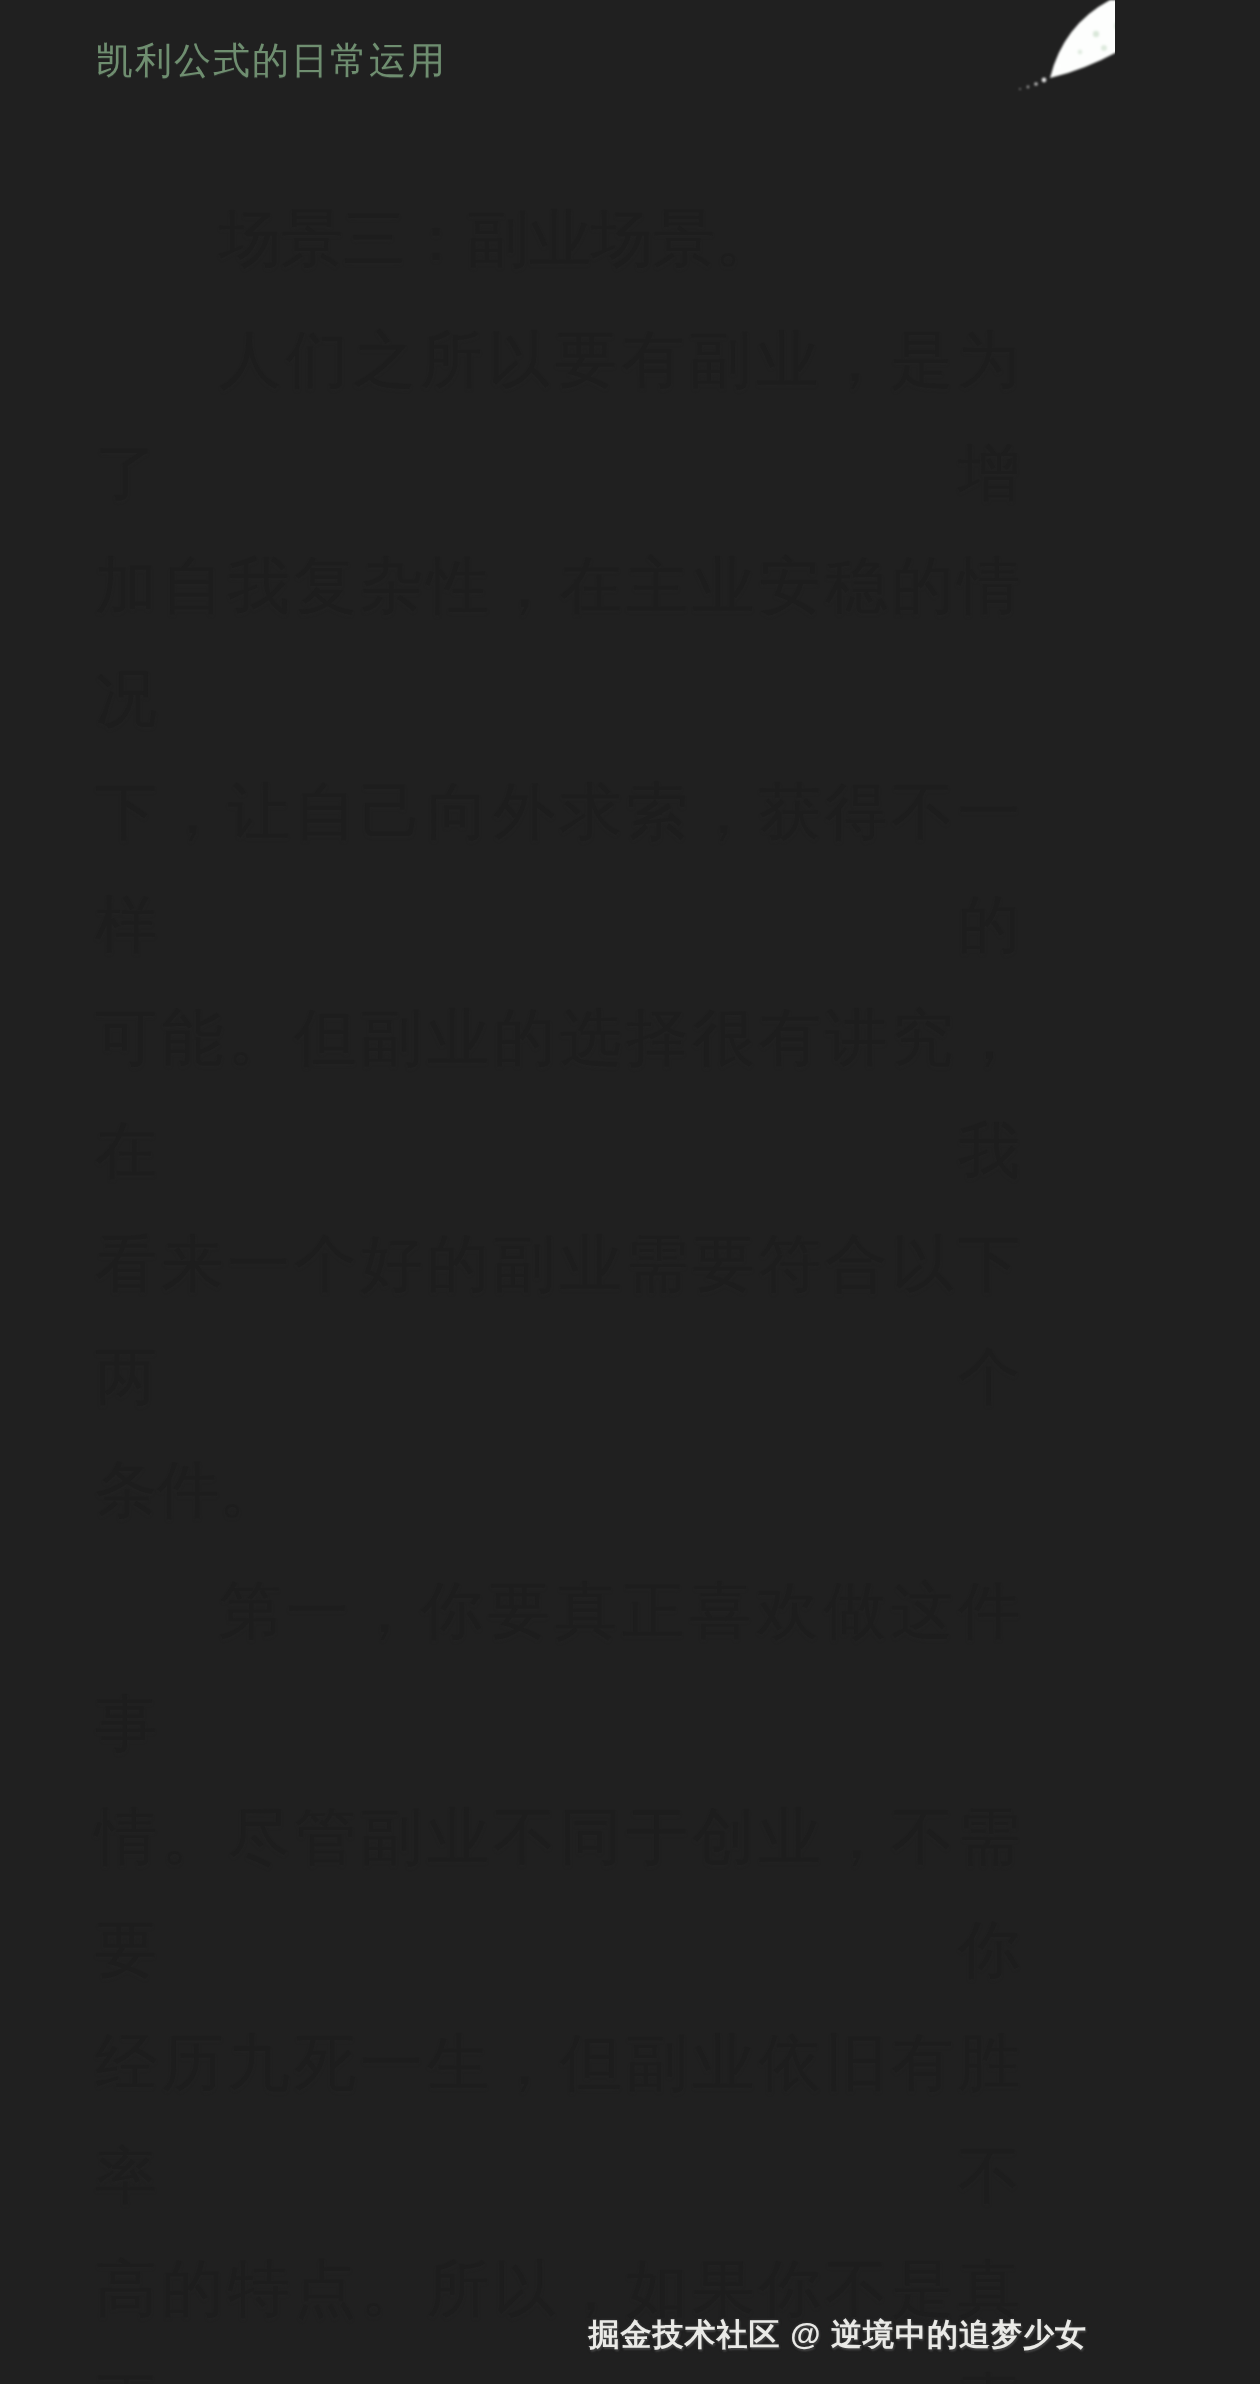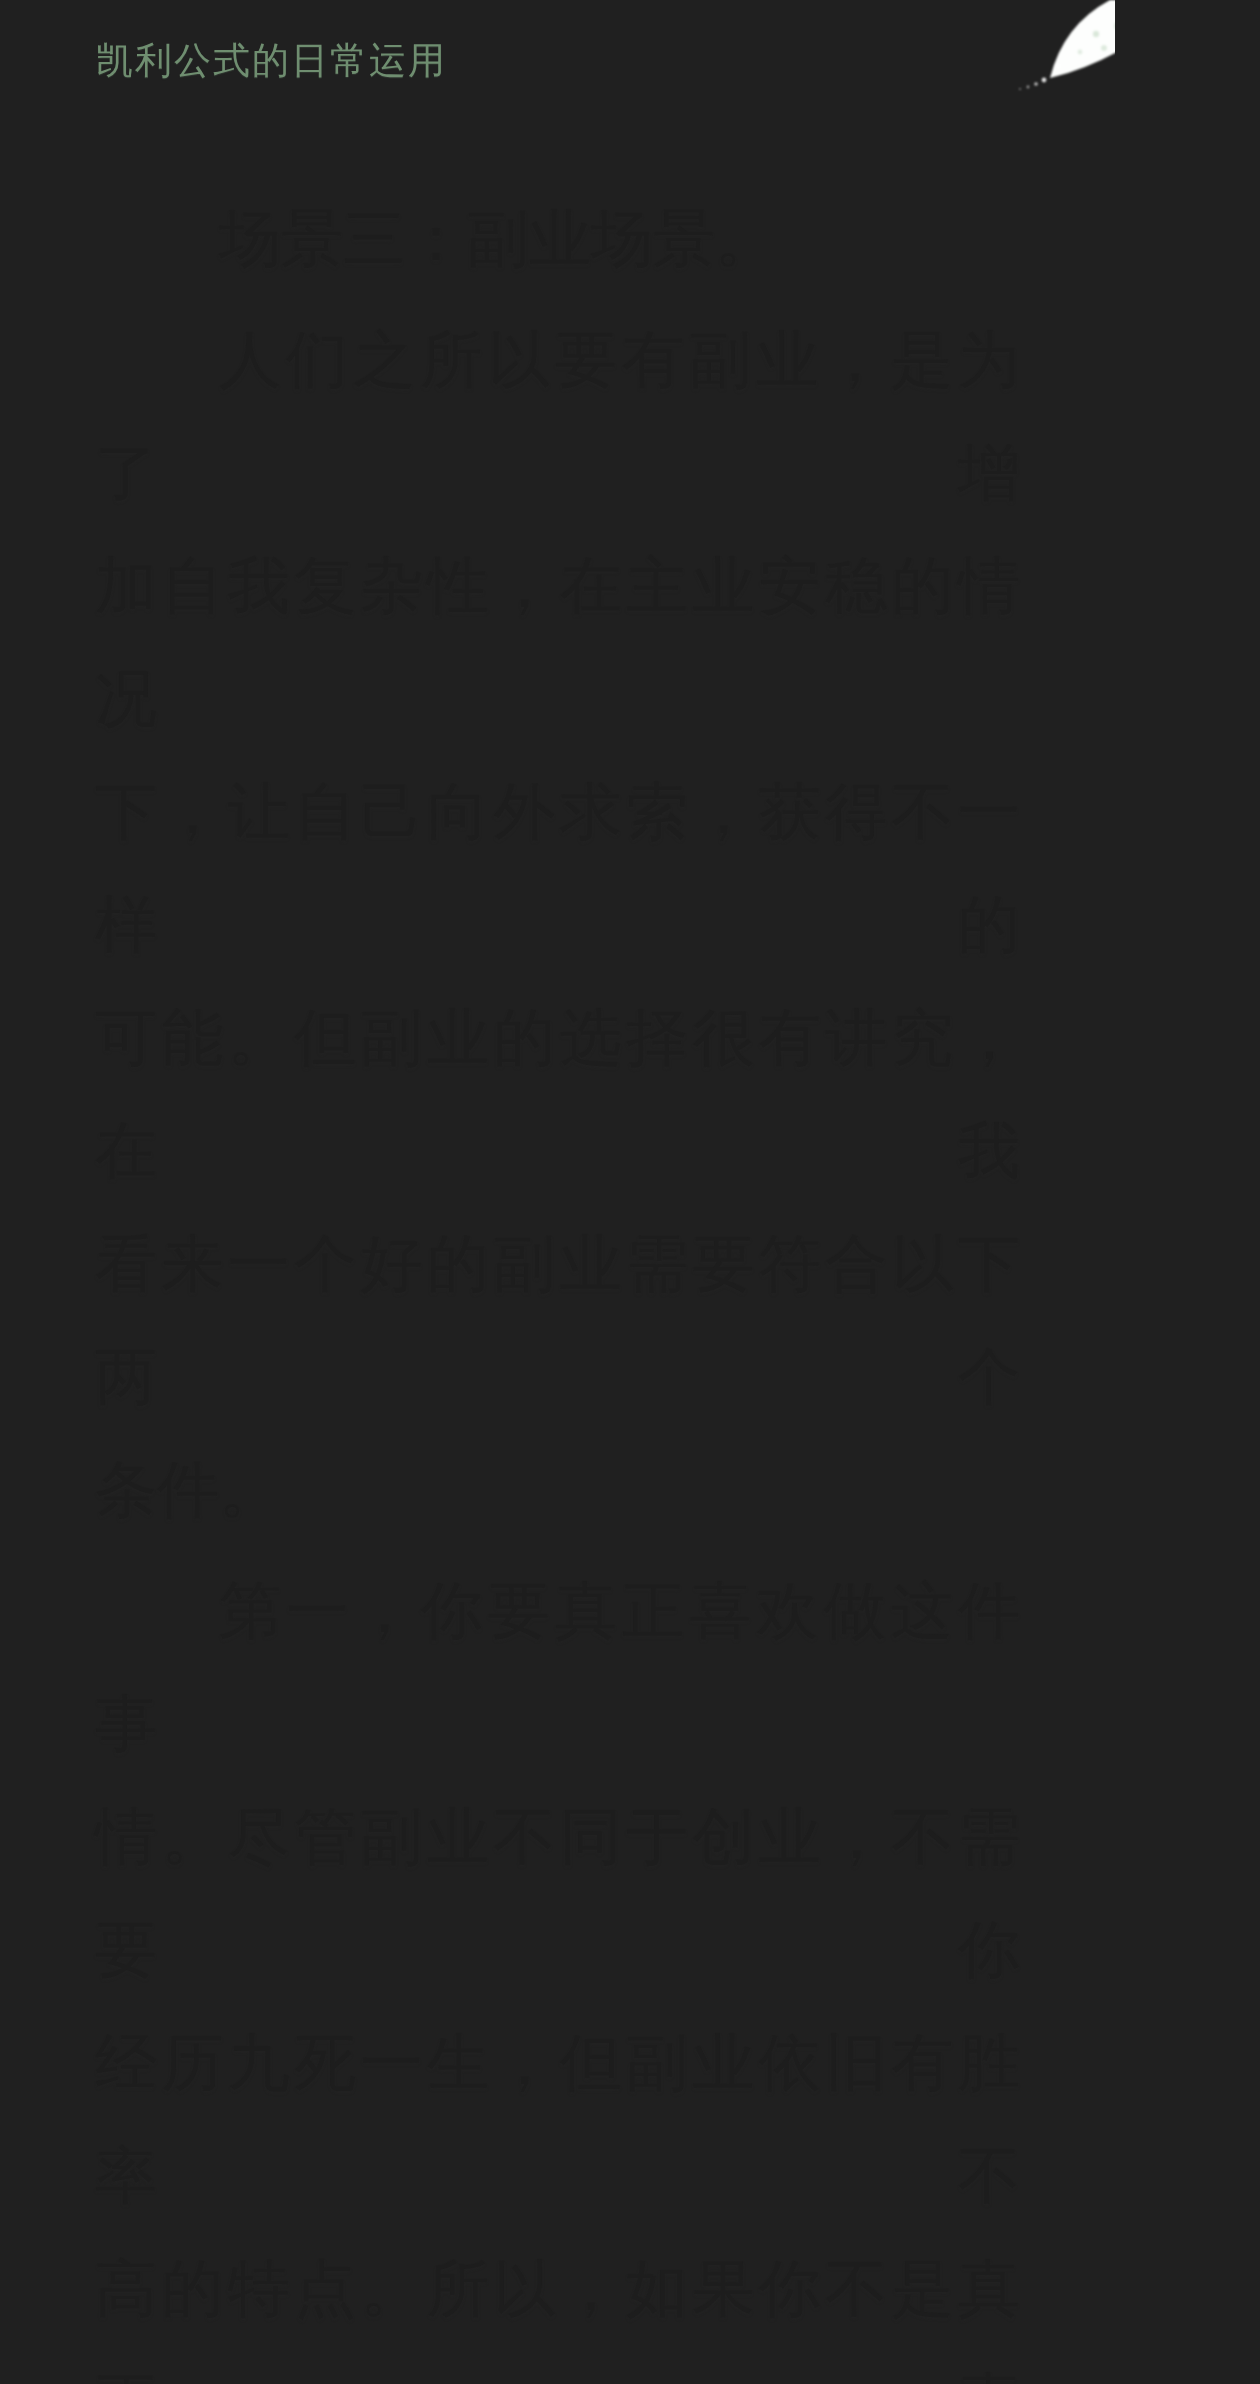--- a/index.html
+++ b/index.html
@@ -142,14 +142,15 @@
       <span class="line">做。</span>
     </div>
 
     <div class="para">
       <span class="line ind j">比如，对我来说，写作就是我</span>
       <span class="line j">在职场外的副业。这件事情的胜率</span>
     </div>
 
   </main>
 
+  <div class="watermark">掘金技术社区 @ 逆境中的追梦少女</div>
 
 </div>
 
 </body></html>

